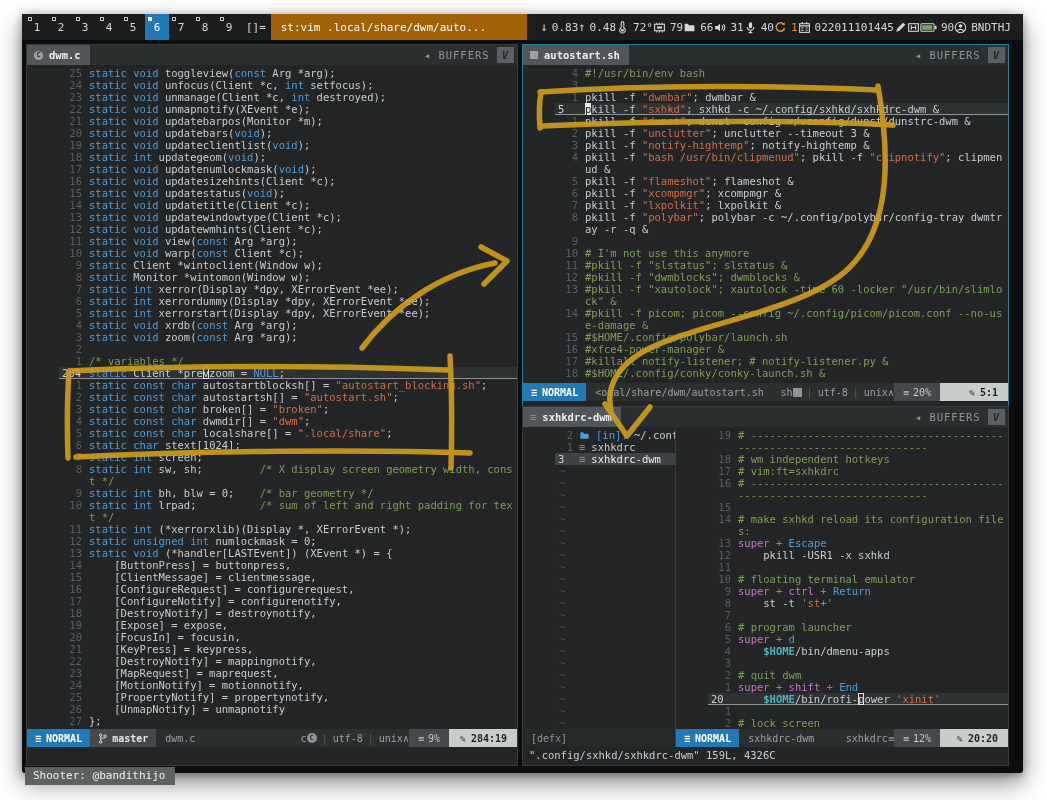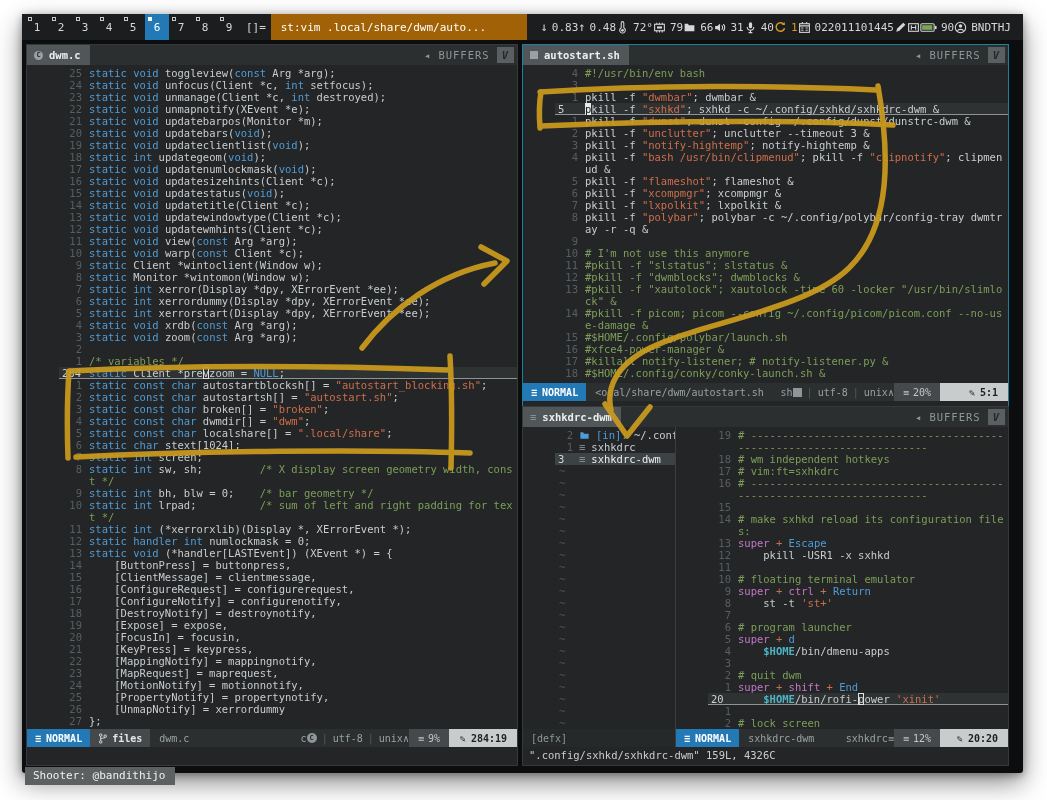--- a/index.html
+++ b/index.html
@@ -292,50 +292,50 @@
         <div class="cline"><span class="ln">2</span><span class="tx"><span class="k">static</span> <span class="k">const</span> <span class="k">char</span> autostartsh[] = <span class="s">"autostart.sh"</span>;</span></div>
         <div class="cline"><span class="ln">3</span><span class="tx"><span class="k">static</span> <span class="k">const</span> <span class="k">char</span> broken[] = <span class="s">"broken"</span>;</span></div>
         <div class="cline"><span class="ln">4</span><span class="tx"><span class="k">static</span> <span class="k">const</span> <span class="k">char</span> dwmdir[] = <span class="s">"dwm"</span>;</span></div>
         <div class="cline"><span class="ln">5</span><span class="tx"><span class="k">static</span> <span class="k">const</span> <span class="k">char</span> localshare[] = <span class="s">".local/share"</span>;</span></div>
         <div class="cline"><span class="ln">6</span><span class="tx"><span class="k">static</span> <span class="k">char</span> stext[1024];</span></div>
         <div class="cline"><span class="ln">7</span><span class="tx"><span class="k">static</span> <span class="k">int</span> screen;</span></div>
         <div class="cline"><span class="ln">8</span><span class="tx"><span class="k">static</span> <span class="k">int</span> sw, sh;         <span class="c">/* X display screen geometry width, const */</span></span></div>
         <div class="cline"><span class="ln">9</span><span class="tx"><span class="k">static</span> <span class="k">int</span> bh, blw = 0;    <span class="c">/* bar geometry */</span></span></div>
         <div class="cline"><span class="ln">10</span><span class="tx"><span class="k">static</span> <span class="k">int</span> lrpad;          <span class="c">/* sum of left and right padding for text */</span></span></div>
         <div class="cline"><span class="ln">11</span><span class="tx"><span class="k">static</span> <span class="k">int</span> (*xerrorxlib)(Display *, XErrorEvent *);</span></div>
-        <div class="cline"><span class="ln">12</span><span class="tx"><span class="k">static</span> <span class="k">handler</span> <span class="k">int</span> numlockmask = 0;</span></div>
+        <div class="cline"><span class="ln">12</span><span class="tx"><span class="k">static</span> <span class="k">unsigned</span> <span class="k">int</span> numlockmask = 0;</span></div>
         <div class="cline"><span class="ln">13</span><span class="tx"><span class="k">static</span> <span class="k">void</span> (*handler[LASTEvent]) (XEvent *) = {</span></div>
         <div class="cline"><span class="ln">14</span><span class="tx">    [ButtonPress] = buttonpress,</span></div>
         <div class="cline"><span class="ln">15</span><span class="tx">    [ClientMessage] = clientmessage,</span></div>
         <div class="cline"><span class="ln">16</span><span class="tx">    [ConfigureRequest] = configurerequest,</span></div>
         <div class="cline"><span class="ln">17</span><span class="tx">    [ConfigureNotify] = configurenotify,</span></div>
         <div class="cline"><span class="ln">18</span><span class="tx">    [DestroyNotify] = destroynotify,</span></div>
         <div class="cline"><span class="ln">19</span><span class="tx">    [Expose] = expose,</span></div>
         <div class="cline"><span class="ln">20</span><span class="tx">    [FocusIn] = focusin,</span></div>
         <div class="cline"><span class="ln">21</span><span class="tx">    [KeyPress] = keypress,</span></div>
-        <div class="cline"><span class="ln">22</span><span class="tx">    [MappingNotify] = mappingnotify,</span></div>
+        <div class="cline"><span class="ln">22</span><span class="tx">    [DestroyNotify] = mappingnotify,</span></div>
         <div class="cline"><span class="ln">23</span><span class="tx">    [MapRequest] = maprequest,</span></div>
         <div class="cline"><span class="ln">24</span><span class="tx">    [MotionNotify] = motionnotify,</span></div>
         <div class="cline"><span class="ln">25</span><span class="tx">    [PropertyNotify] = propertynotify,</span></div>
-        <div class="cline"><span class="ln">26</span><span class="tx">    [UnmapNotify] = xerrordummy</span></div>
+        <div class="cline"><span class="ln">26</span><span class="tx">    [UnmapNotify] = unmapnotify</span></div>
         <div class="cline"><span class="ln">27</span><span class="tx">};</span></div>
       </div>
     <div class="statusline">
       <div class="sl-mode">
         <span>≡</span>
         <span>NORMAL</span>
       </div>
       <div class="sl-branch">
         <svg width="9" height="11" viewBox="0 0 10 12">
           <circle cx="3" cy="2.2" r="1.4" fill="none" stroke="#e4e6e6"></circle>
           <circle cx="3" cy="9.8" r="1.4" fill="none" stroke="#e4e6e6"></circle>
           <circle cx="8" cy="3.4" r="1.4" fill="none" stroke="#e4e6e6"></circle>
           <path d="M3 3.6v4.8M3 6.8c0-1.6 5-1 5-2" fill="none" stroke="#e4e6e6"></path>
         </svg>
-        <span>files</span>
+        <span>master</span>
       </div>
       <div class="sl-file">dwm.c</div>
       <div class="sl-right">
         <span class="sl-item">
           <span>c</span>
           <span class="ft-circle">C</span>
         </span>
         <span class="sl-div">|</span>
         <span class="sl-item">utf-8</span>
         <span class="sl-div">|</span>

